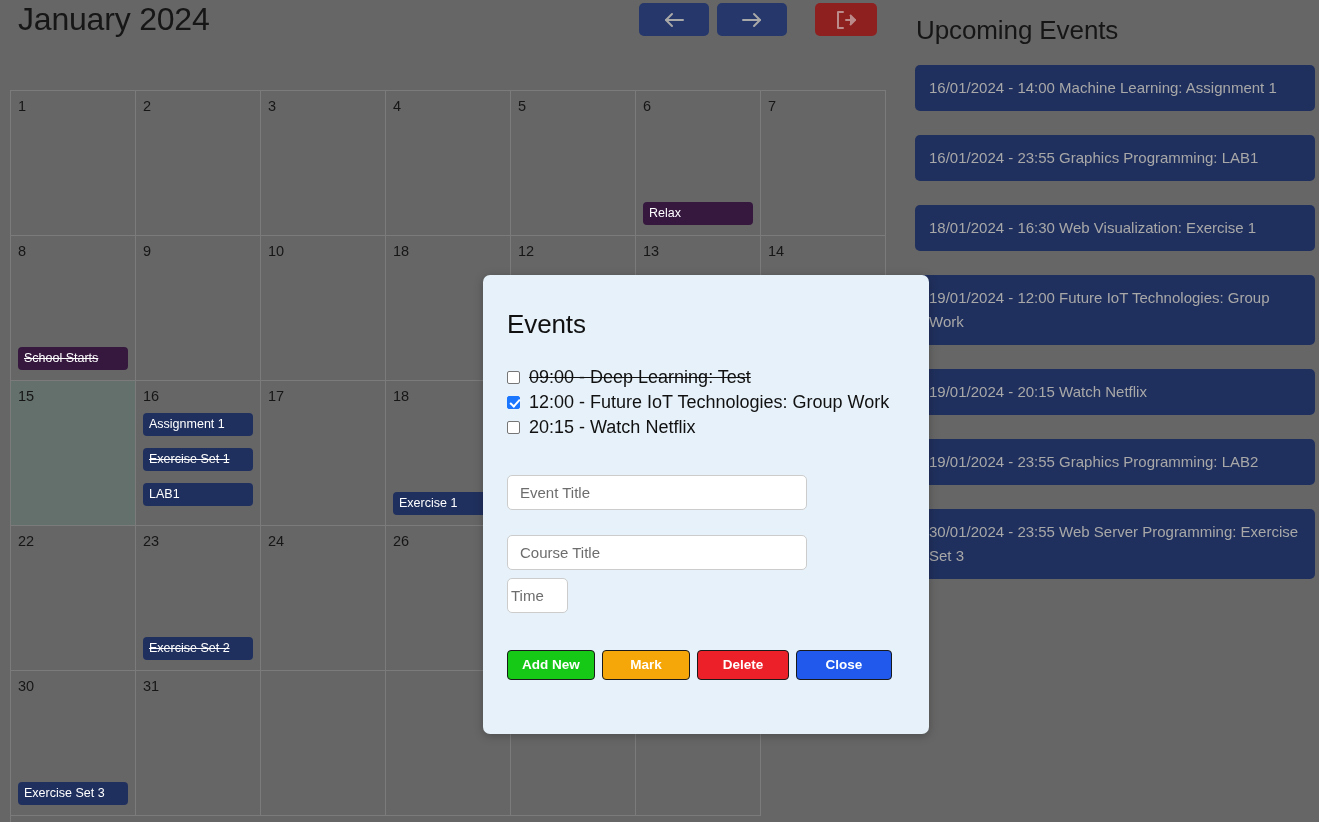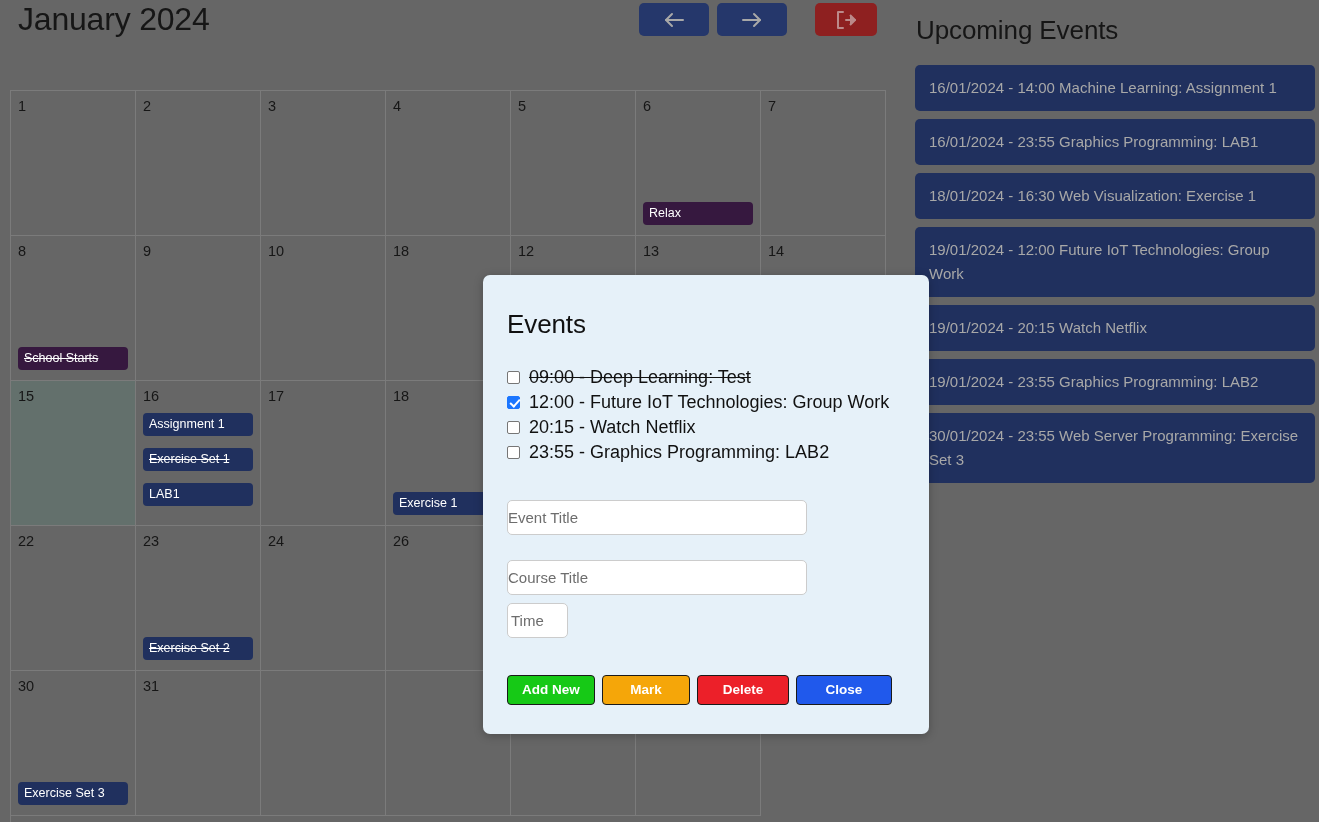--- a/index.html
+++ b/index.html
@@ -134,21 +134,21 @@
     font-size: 26px;
     color: #161616;
     margin: 3px 0 0 8px;
     font-weight: 400;
     letter-spacing: -0.1px;
   }
   #upcoming-list {
     margin-top: 19px;
     display: flex;
     flex-direction: column;
-    gap: 8px;
+    gap: 24px;
     padding: 0 4px 0 7px;
   }
   .upcoming-item {
     background: #20305e;
     color: #a8a8a8;
     border-radius: 5px;
     padding: 11px 14px;
     font-size: 15px;
     line-height: 24px;
     cursor: pointer;
@@ -212,21 +212,21 @@
   .event-row.done .event-label { text-decoration: line-through; }
 
   #modal-form { margin-top: 36px; }
   .field {
     display: block;
     background: #fff;
     border: 1px solid #ccc;
     border-radius: 5px;
     font-size: 15px;
     color: #111;
-    padding: 9px 0;
+    padding: 9px 12px;
     outline: none;
     font-family: "Liberation Sans", sans-serif;
   }
   .field::placeholder { color: #6d6d6d; }
   #event-title-input  { width: 300px; height: 35px; }
   #course-title-input { width: 300px; height: 35px; margin-top: 25px; }
   #time-input         { width: 61px;  height: 35px; margin-top: 8px; padding: 9px 3px; }
 
   #modal-buttons {
     margin-top: 37px;
@@ -439,24 +439,20 @@
           <span class="event-label">09:00 - Deep Learning: Test</span>
         </div>
         <div class="event-row">
           <span class="cb checked"></span>
           <span class="event-label">12:00 - Future IoT Technologies: Group Work</span>
         </div>
         <div class="event-row">
           <span class="cb"></span>
           <span class="event-label">20:15 - Watch Netflix</span>
         </div>
-        <div class="event-row">
-          <span class="cb"></span>
-          <span class="event-label">23:55 - Graphics Programming: LAB2</span>
-        </div>
       </div>
 
     <div id="modal-form">
       <input class="field" id="event-title-input" type="text" placeholder="Event Title" style="">
       <input class="field" id="course-title-input" type="text" placeholder="Course Title" style="">
       <input class="field" id="time-input" type="text" placeholder="Time" style="">
     </div>
 
     <div id="modal-buttons">
       <button class="action-btn" id="add-new-button">Add New</button>

